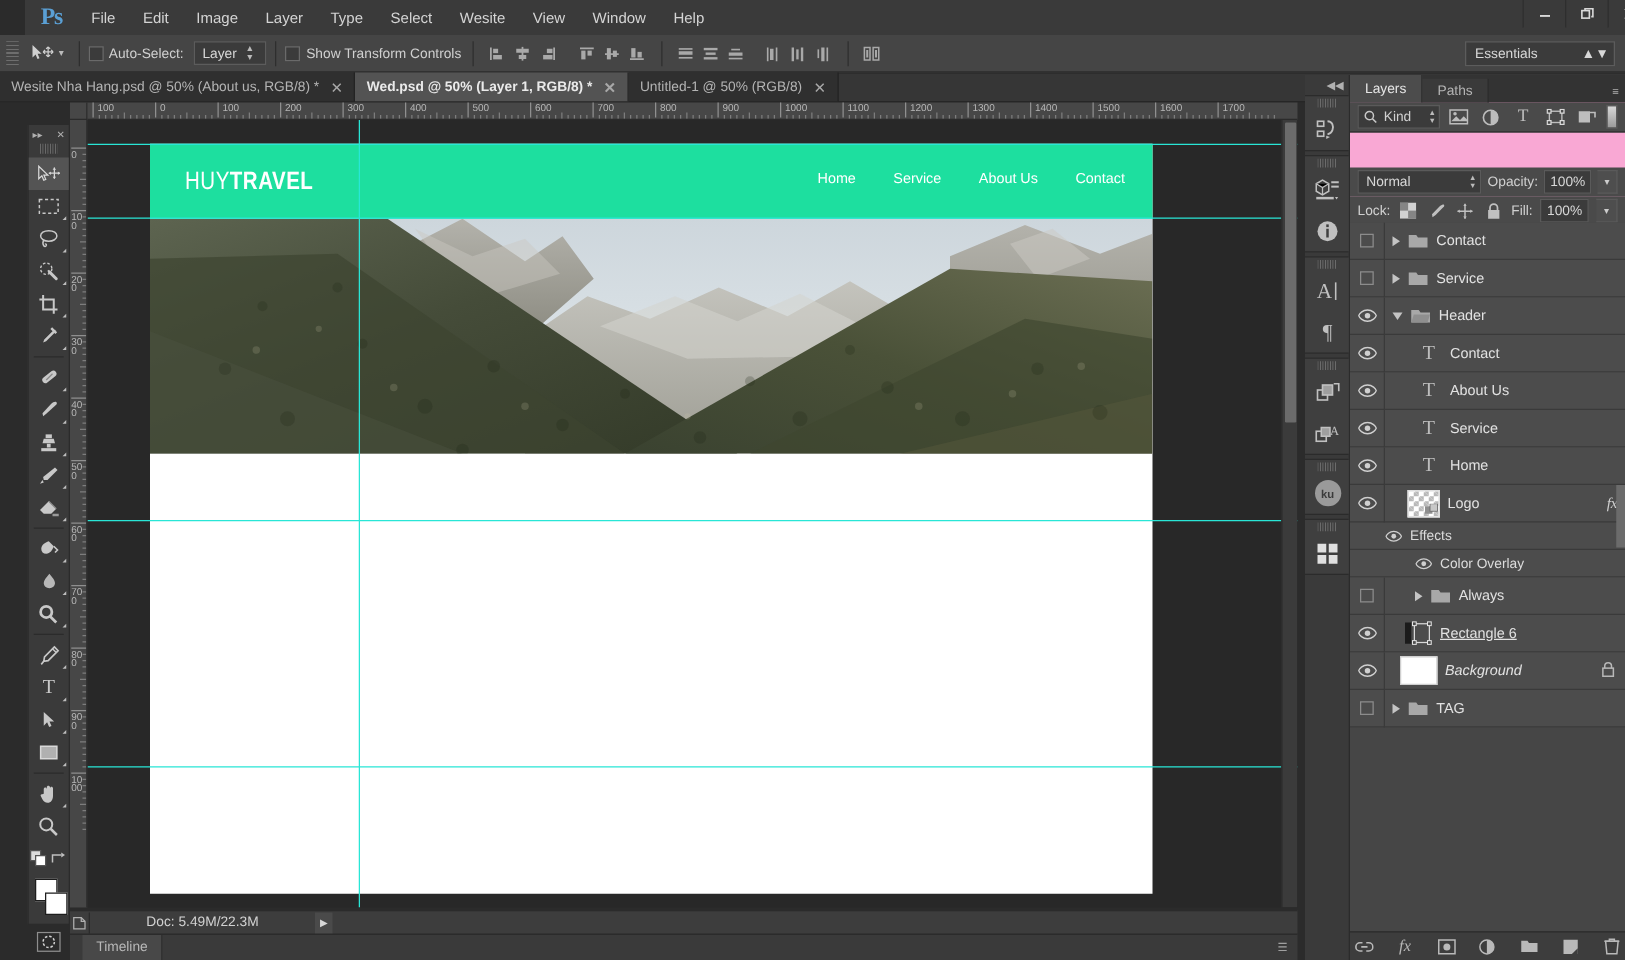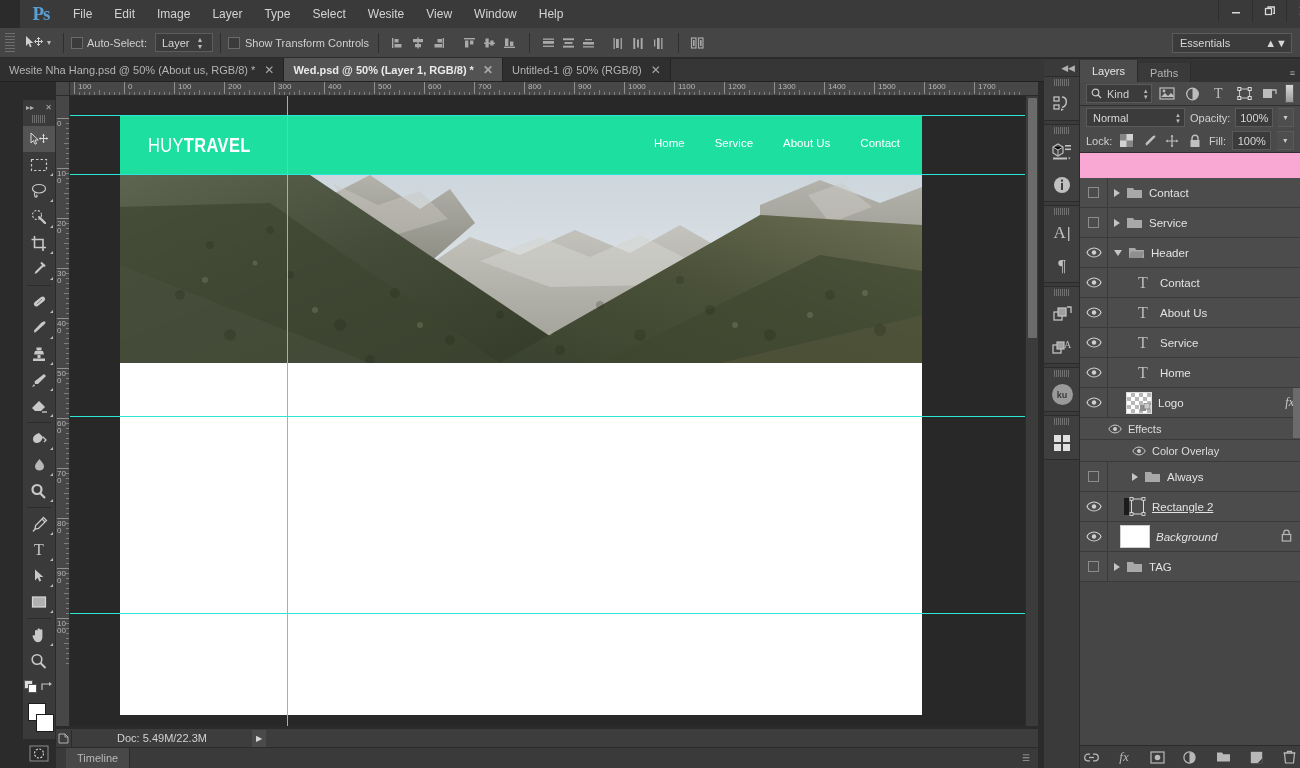--- a/index.html
+++ b/index.html
@@ -190,21 +190,21 @@
   .lp-tab.active { background:#4c4c4c; color:#e6e6e6; height:22px;}
   .lp-menu { position:absolute; right:5px; bottom:4px; color:#b0b0b0; font-size:9px;}
   .lp-row { display:flex; align-items:center; height:24px; padding:0 6px; gap:5px;
     background:#4a4a4a; border-bottom:1px solid #2f2f2f;}
   .kind-box { display:flex; align-items:center; gap:5px; background:#3b3b3b;
     border:1px solid #5a5a5a; height:19px; padding:0 2px 0 4px; width:75px;}
   .kind-box .lbl { font-size:11px; color:#d0d0d0; flex:1;}
   .filter-ico { width:24px;height:20px;display:flex;align-items:center;justify-content:center;}
   .toggle-sw { width:10px;height:19px;background:linear-gradient(to bottom,#d8d8d8,#9a9a9a);
     border:1px solid #5a5a5a; }
-  .blend-row { display:flex; align-items:center; height:23px; padding:0 6px; gap:5px; background:#4a4a4a;}
+  .blend-row { display:flex; align-items:center; height:23px; padding:0 6px; gap:5px; background:#4a4a4a;margin-top:28px;}
   .blend-sel { background:#3b3b3b; border:1px solid #5a5a5a; height:19px; width:105px;
     display:flex; align-items:center; justify-content:space-between; padding:0 3px 0 6px;
     font-size:11px; color:#d8d8d8;}
   .num-in { background:#3b3b3b;border:1px solid #5a5a5a;height:19px;width:40px;
     display:flex;align-items:center;justify-content:center;font-size:11px;color:#d8d8d8;}
   .num-arrow { background:#4e4e4e;border:1px solid #5a5a5a;border-left:none;height:19px;width:17px;
     display:flex;align-items:center;justify-content:center;font-size:8px;color:#ccc;}
   .lock-row { display:flex; align-items:center; height:24px; padding:0 6px; gap:6px; background:#4a4a4a;
     border-bottom:1px solid #2f2f2f;}
   .lock-ico { width:17px;height:17px;display:flex;align-items:center;justify-content:center;}
@@ -1364,21 +1364,21 @@
         </div>
         <div class="body" style="padding-left:14px;">
           <svg width="24" height="21" viewBox="0 0 24 21">
             <rect x="2" y="2" width="5" height="17" fill="#1b1b1b"></rect>
             <rect x="9.5" y="3" width="12" height="15" fill="none" stroke="#d8d8d8" stroke-width="1"></rect>
             <rect x="8" y="1.5" width="3" height="3" fill="#4c4c4c" stroke="#e4e4e4" stroke-width="0.8"></rect>
             <rect x="20" y="1.5" width="3" height="3" fill="#4c4c4c" stroke="#e4e4e4" stroke-width="0.8"></rect>
             <rect x="8" y="16.5" width="3" height="3" fill="#4c4c4c" stroke="#e4e4e4" stroke-width="0.8"></rect>
             <rect x="20" y="16.5" width="3" height="3" fill="#4c4c4c" stroke="#e4e4e4" stroke-width="0.8"></rect>
           </svg>
-          <span class="lname underline">Rectangle 2 </span>
+          <span class="lname underline">Rectangle 6 </span>
         </div>
       </div>
 
       <div class="layer">
         <div class="eye-cell">
           <svg width="16" height="11" viewBox="0 0 16 11">
               <path d="M8 1C4 1 1.4 4 1 5.5 1.4 7 4 10 8 10s6.6-3 7-4.5C14.6 4 12 1 8 1z" fill="none" stroke="#cfcfcf" stroke-width="1.1"></path>
               <circle cx="8" cy="5.5" r="2.2" fill="#cfcfcf"></circle>
             </svg>
         </div>

